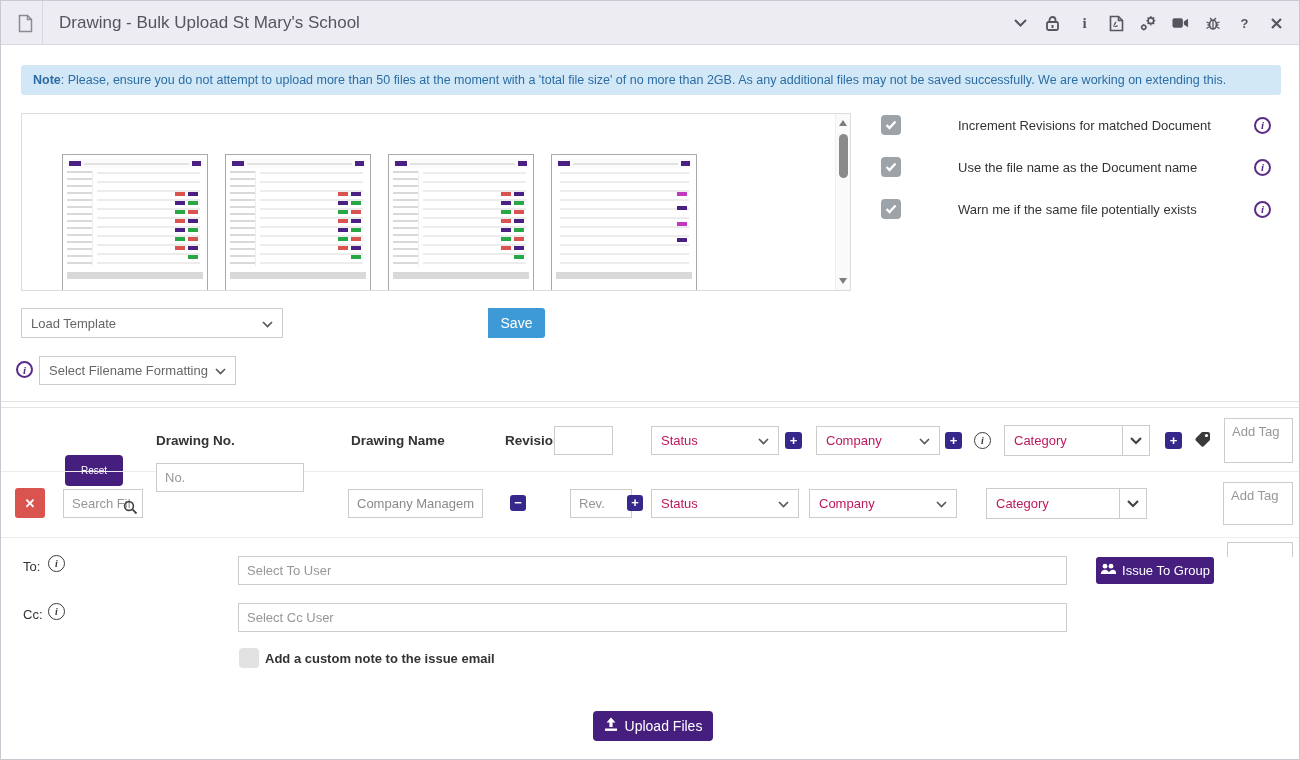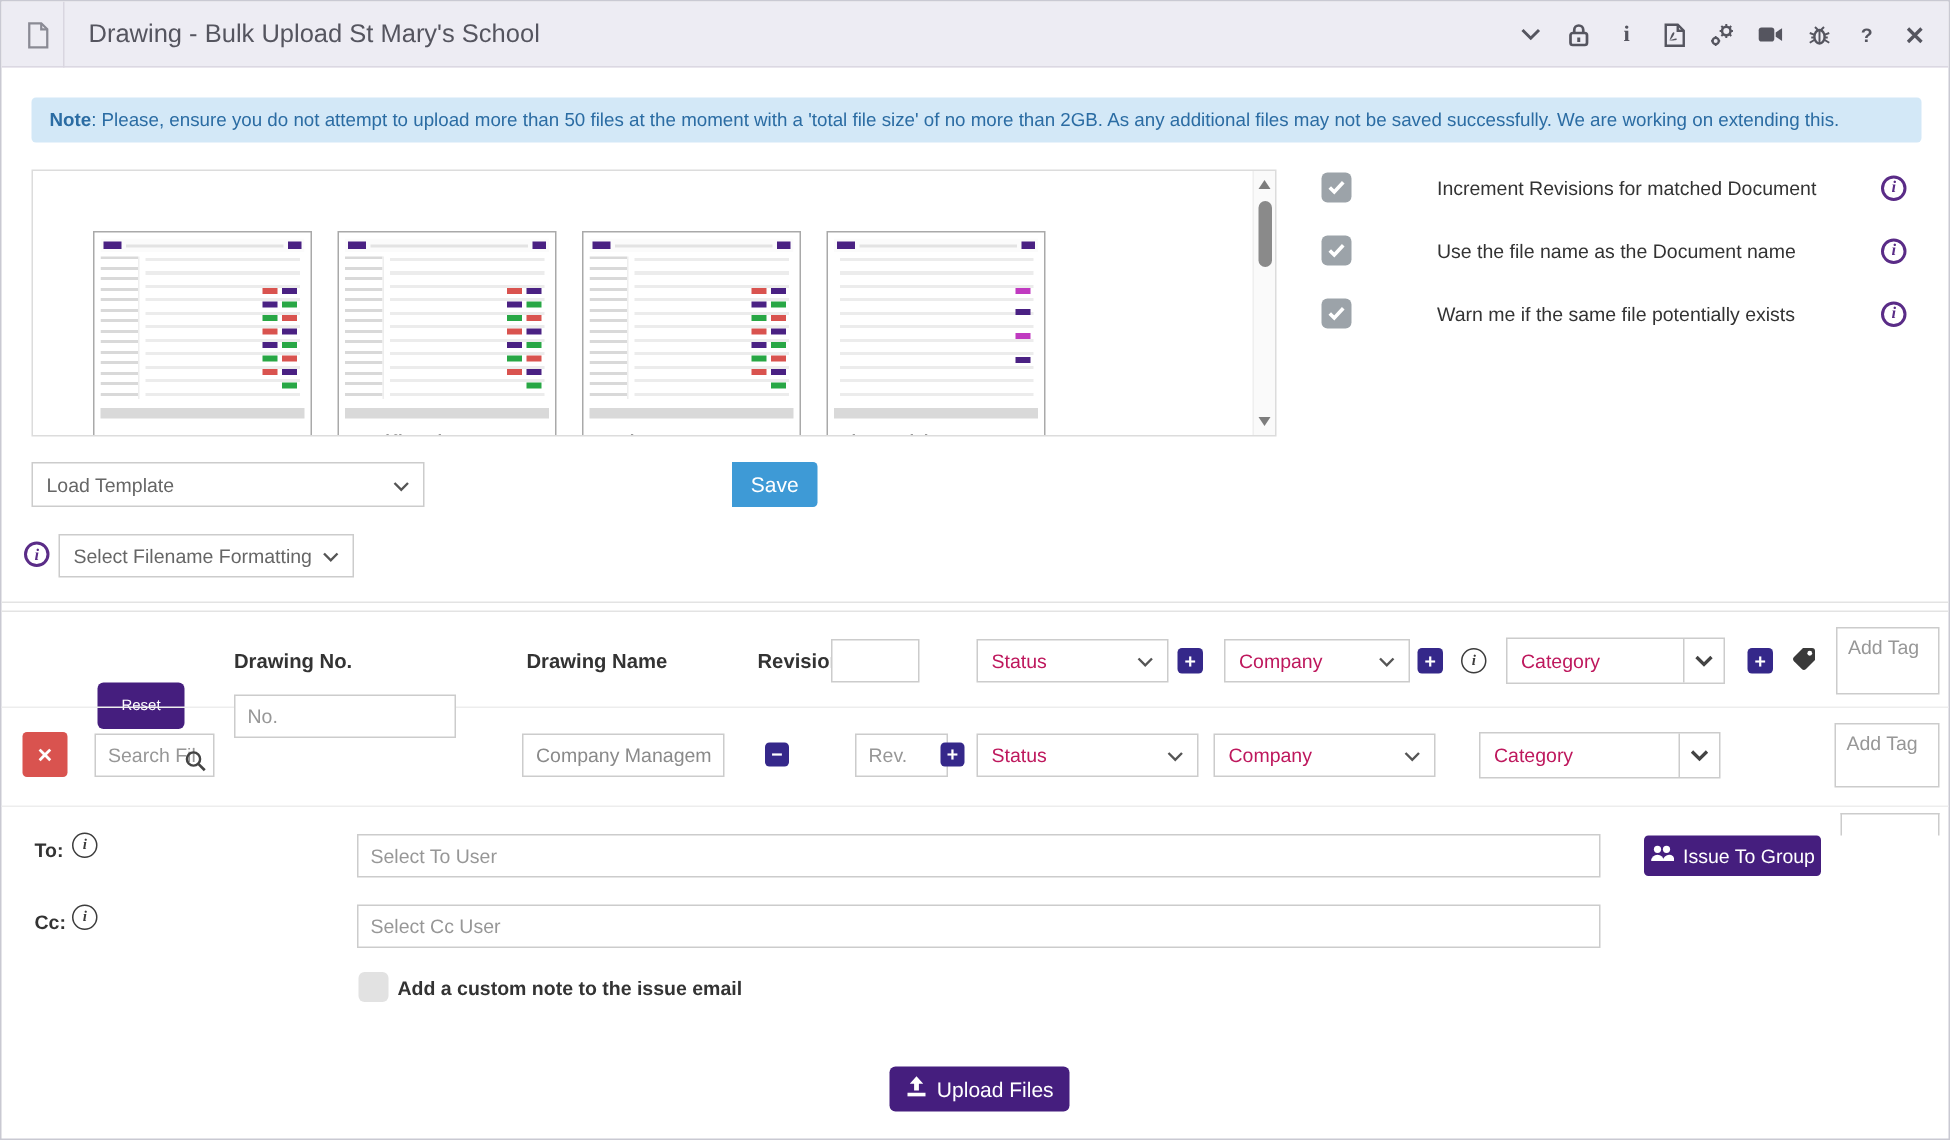--- a/index.html
+++ b/index.html
@@ -84,21 +84,21 @@
   .sect-div { position:absolute; left:0; width:1300px; border-top:1px solid #e3e3e3; }
   
   .btn-purple { background:#451e7e; color:#fff; border:none; border-radius:4px;
     font-family:"Liberation Sans", sans-serif; cursor:pointer; }
   .hdr-label { position:absolute; font-size:13.5px; font-weight:bold; color:#333; top:432px; }
   .sq-btn { position:absolute; width:17px; height:17px; background:#35288a; border:none; border-radius:3px;
     color:#fff; font-size:13px; font-weight:bold; line-height:15px; text-align:center; padding:0; cursor:pointer; }
   .btn-red { position:absolute; left:14px; top:487px; width:30px; height:30px; background:#d9534f;
     border:none; border-radius:3px; color:#fff; font-weight:bold; font-size:13px; cursor:pointer; }
   
-  .io-label { position:absolute; font-size:13px; font-weight:bold; color:#333; }
+  .io-label { position:absolute; font-size:13px; font-weight:normal; color:#333; }
   .btn-issue { position:absolute; left:1095px; top:556px; width:118px; height:27px;
     display:flex; align-items:center; justify-content:center; gap:6px; font-size:13px; border-radius:3px; }
   .btn-upload { position:absolute; left:592px; top:710px; width:120px; height:30px;
     display:flex; align-items:center; justify-content:center; gap:7px; font-size:14px; }
   .note-cbx-label { position:absolute; left:264px; top:650px; font-size:13px; font-weight:bold; color:#333; }
 </style>
 </head>
 <body>
 
 <div class="window">

